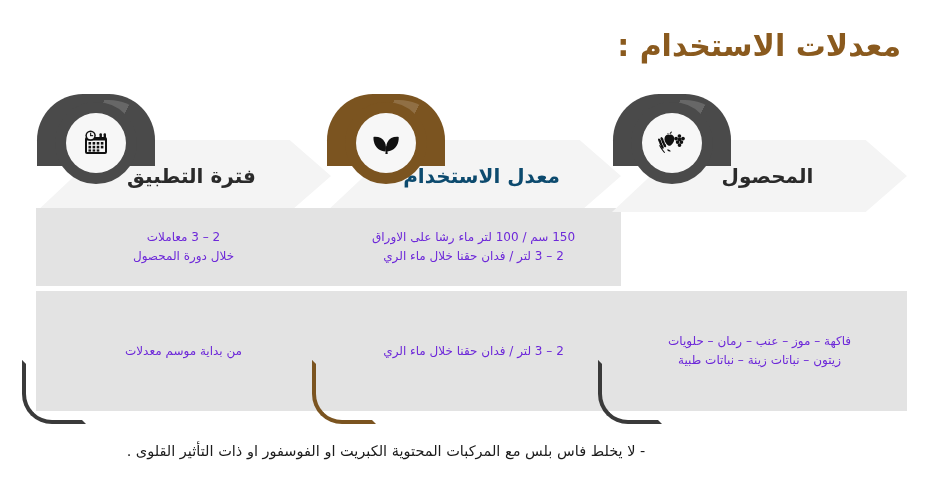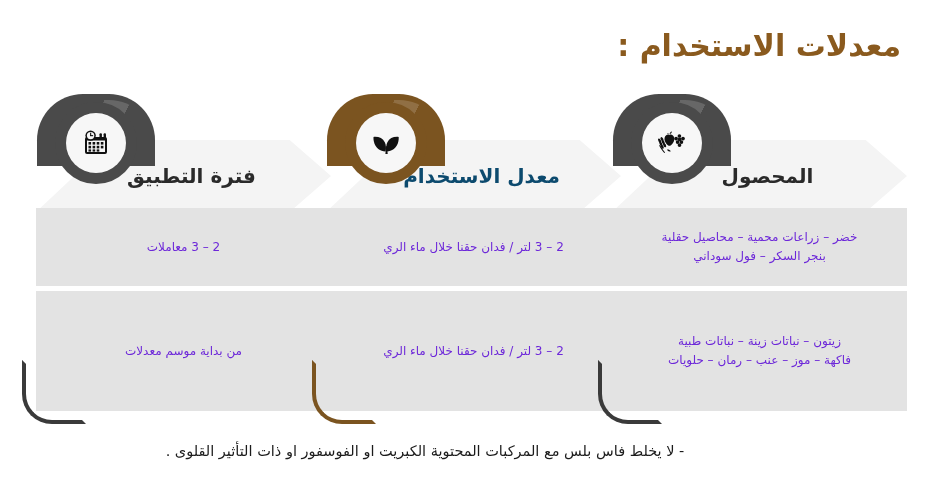--- a/index.html
+++ b/index.html
@@ -177,21 +177,20 @@
   .footnote {
     position: absolute;
     top: 443px;
     left: 0;
     width: 772px;
     text-align: center;
     direction: rtl;
     font-size: 14.5px;
     color: #1b1b1b;
     white-space: nowrap;
-    padding-left: 39px;
   }
 </style>
 </head>
 <body>
 
 <div class="page-title">معدلات الاستخدام :</div>
 
 <div class="board">
 
   <div class="column col-1">
@@ -226,20 +225,21 @@
                 <rect x="11.1" y="9.1" width="3.0" height="1.1" fill="#111111"></rect>
               </g>
             </svg>
           </span>
         </div>
       </div>
     </div>
     <div class="cell cell-1">
       <div class="cell-text">
         <span class="line">2 – 3 معاملات</span>
+        <span class="line">خلال دورة المحصول</span>
       </div>
     </div>
     <div class="cell cell-2">
       <div class="cell-text">
         <span class="line">من بداية موسم معدلات</span>
       </div>
     </div>
     <div class="corner-curve"></div>
   </div>
 
@@ -258,20 +258,21 @@
                 <path d="M17.6 24.5c4.8 0.1 10.4-3.1 11.8-10.2 0.3-1.5 0.4-3 0.3-4.4-5.1-0.5-9.3 1.3-11.3 5.3-1.3 2.6-1.5 6-0.8 9.3z"></path>
                 <path d="M16.4 26.9c0.3-2.8 0.5-5.4 0.7-7.6h0.9c0.2 2.2 0.4 4.8 0.7 7.6z"></path>
               </g>
             </svg>
           </span>
         </div>
       </div>
     </div>
     <div class="cell cell-1">
       <div class="cell-text">
+        <span class="line">150 سم / 100 لتر ماء رشا على الاوراق</span>
         <span class="line">2 – 3  لتر / فدان حقنا خلال ماء الري</span>
       </div>
     </div>
     <div class="cell cell-2">
       <div class="cell-text">
         <span class="line">2 – 3  لتر / فدان حقنا خلال ماء الري</span>
       </div>
     </div>
     <div class="corner-curve"></div>
   </div>
@@ -308,30 +309,24 @@
                 <ellipse cx="8.2" cy="19.6" rx="1.25" ry="2.3" transform="rotate(-28 8.2 19.6)"></ellipse>
                 <ellipse cx="10.6" cy="18.2" rx="1.25" ry="2.3" transform="rotate(-28 10.6 18.2)"></ellipse>
 
                 <path d="M13.0 22.6c1.6-0.2 3.0 0.5 3.8 1.7-1.6 0.6-3.2 0.1-3.8-1.7z"></path>
               </g>
             </svg>
           </span>
         </div>
       </div>
     </div>
-    <div class="cell cell-1">
-      <div class="cell-text">
-        <span class="line">خضر – زراعات محمية – محاصيل حقلية</span>
-        <span class="line">بنجر السكر – فول سوداني</span>
-      </div>
-    </div>
     <div class="cell cell-2">
       <div class="cell-text">
+        <span class="line">فاكهة – موز – عنب – رمان – حلويات</span>
         <span class="line">زيتون – نباتات زينة – نباتات طبية</span>
-        <span class="line">فاكهة – موز – عنب – رمان – حلويات</span>
       </div>
     </div>
     <div class="corner-curve"></div>
   </div>
 
 </div>
 
 <div class="footnote">- لا يخلط فاس بلس مع المركبات المحتوية الكبريت او الفوسفور او ذات التأثير القلوى .</div>
 
 </body></html>

